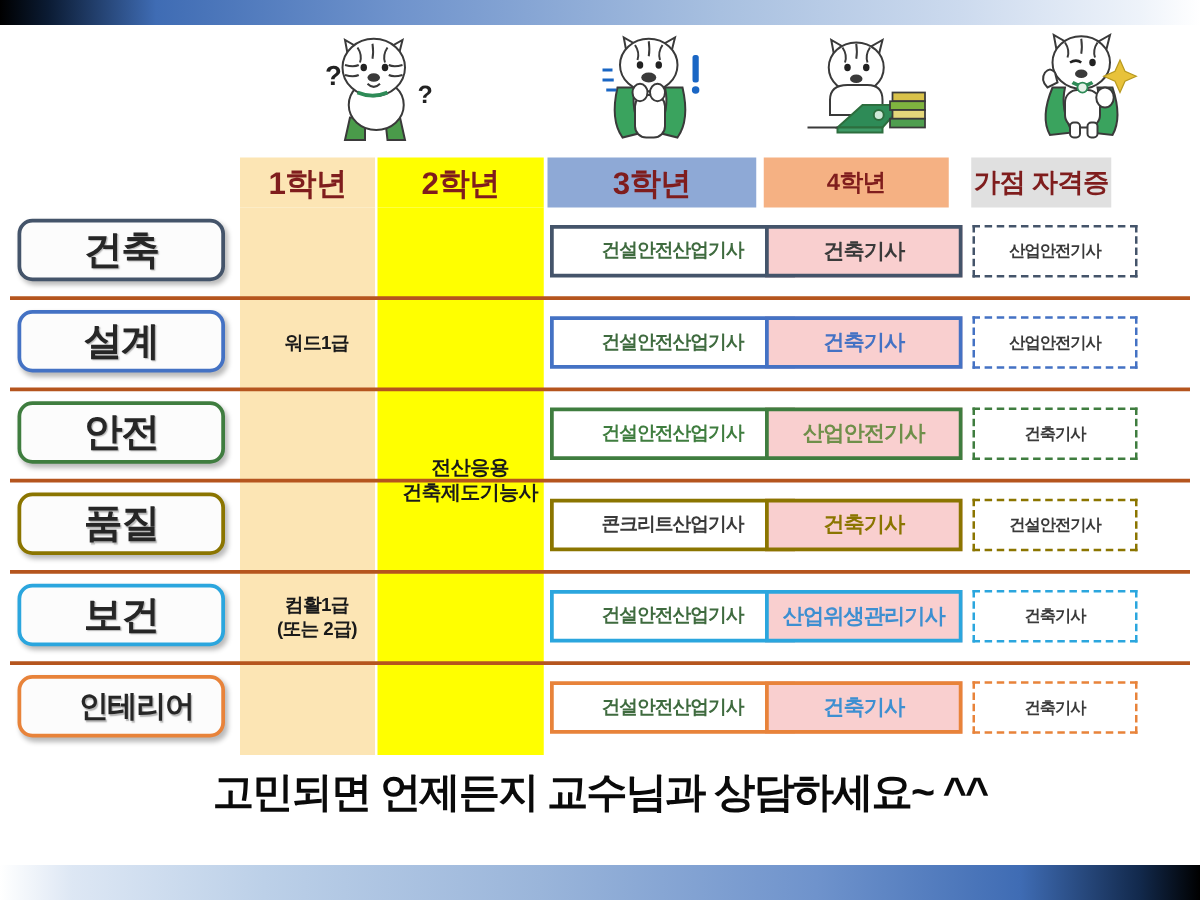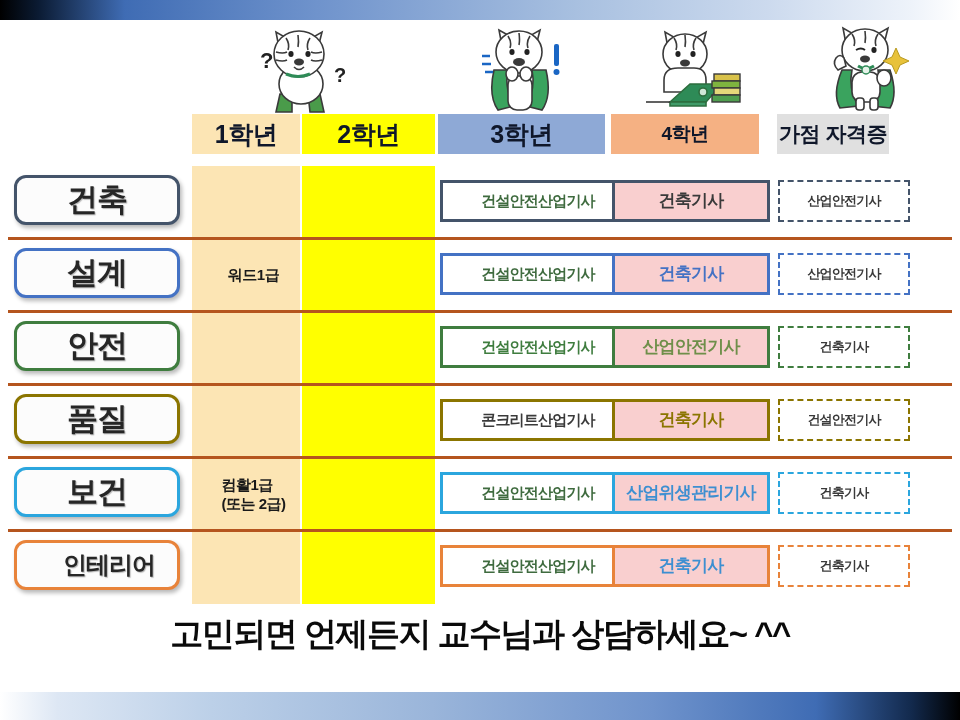--- a/index.html
+++ b/index.html
@@ -28,23 +28,23 @@
 
   
   .table { position:absolute; left:0; top:114px; width:960px; height:490px; }
 
   .col-band { position:absolute; top:52px; bottom:0; }
   .band-y1 { left:192px; width:108px; background:#fce5b4; }
   .band-y2 { left:302px; width:133px; background:#ffff00; }
 
   .hdr-row { position:absolute; left:0; top:0; width:960px; height:40px; }
   .hdr {
-    position:absolute; top:0; height:40px;
+    position:absolute; top:12px; height:40px;
     display:flex; align-items:center; justify-content:center;
-    font-weight:bold; color:#0f172a; letter-spacing:-0.5px;
+    font-weight:bold; color:#7f1d1d; letter-spacing:-0.5px;
   }
   .hdr-y1 { left:192px; width:108px; background:#fce5b4; font-size:25px; }
   .hdr-y2 { left:302px; width:133px; background:#ffff00; font-size:25px; }
   .hdr-y3 { left:438px; width:167px; background:#8ea9d6; font-size:25px; }
   .hdr-y4 { left:611px; width:148px; background:#f5b183; font-size:19px; }
   .hdr-bonus { left:777px; width:112px; background:#e0e0e0; font-size:21px; }
 
   .rows { position:absolute; left:0; top:52px; width:960px; height:438px; }
   .row { position:absolute; left:0; width:960px; height:73px; }
   .rowline {
@@ -60,21 +60,21 @@
     font-size:31px; font-weight:bold; color:#262626;
     text-shadow: 1px 1px 1px rgba(120,120,120,.55);
     box-shadow: 2px 3px 4px rgba(0,0,0,.28);
     letter-spacing:-1px;
   }
   .pill.narrow { font-size:24px; }
 
   
   .ycell {
     position:absolute; display:flex; align-items:center; justify-content:center;
-    text-align:left; font-weight:bold; color:#1a1a1a; line-height:1.25;
+    text-align:center; font-weight:bold; color:#1a1a1a; line-height:1.25;
     letter-spacing:-0.5px;
     padding-left:15px;
   }
 
   
   .cert {
     position:absolute; top:14px; height:42px;
     display:flex; align-items:center; justify-content:center;
     text-align:center; font-weight:bold; letter-spacing:-0.8px;
     line-height:1.1;
@@ -250,16 +250,17 @@
         <div class="row" style="top: 365px;">
           <div class="pill narrow" style="border: 3px solid rgb(232, 131, 58); padding-left: 24px;">인테리어</div>
           <div class="cert cert-y3" style="border-color: rgb(232, 131, 58); color: rgb(63, 107, 63);">건설안전산업기사</div>
           <div class="cert cert-y4" style="border-color: rgb(232, 131, 58); color: rgb(61, 143, 209);">건축기사</div>
           <div class="cert cert-bonus" style="border-color: rgb(232, 131, 58);">건축기사</div>
         </div>
       </div>
 
     <div class="ycell" id="y1-upper" style="left:192px; top:52px; width:108px; height:219px; font-size:15px;">워드1급</div>
     <div class="ycell" id="y1-lower" style="left:192px; top:271px; width:108px; height:219px; font-size:15px;">컴활1급<br>(또는 2급)</div>
+    <div class="ycell" id="y2-cell" style="left:302px; top:52px; width:133px; height:438px; font-size:16px;">전산응용<br>건축제도기능사</div>
   </div>
 
   <div class="caption">고민되면 언제든지 교수님과 상담하세요~ ^^</div>
 </div>
 
 </body></html>

